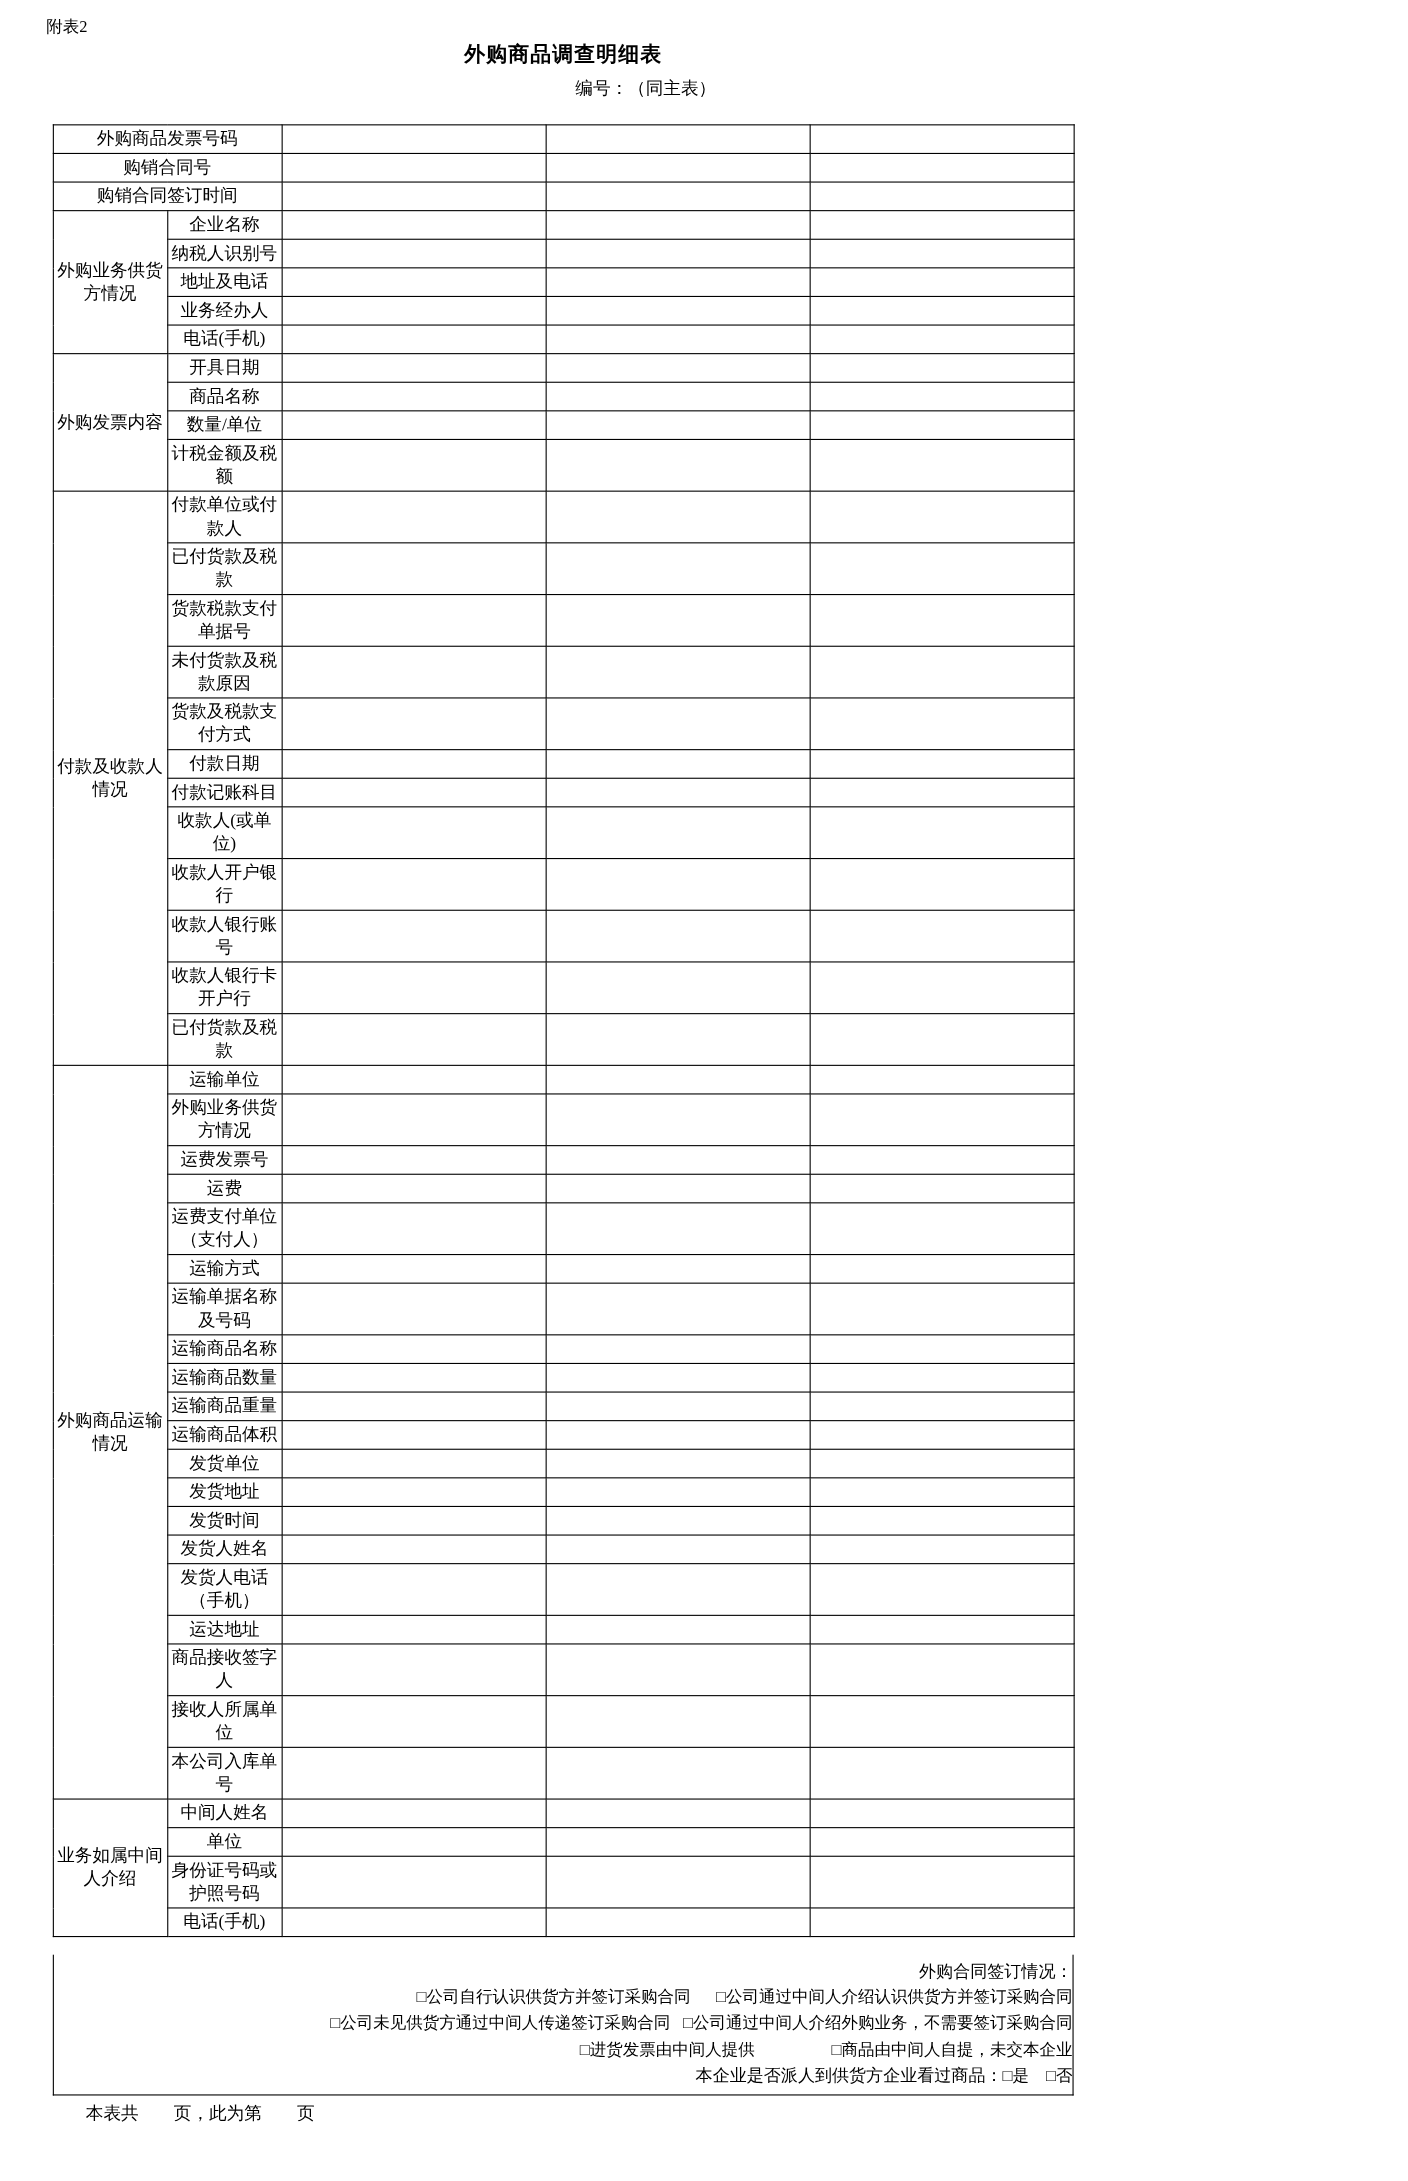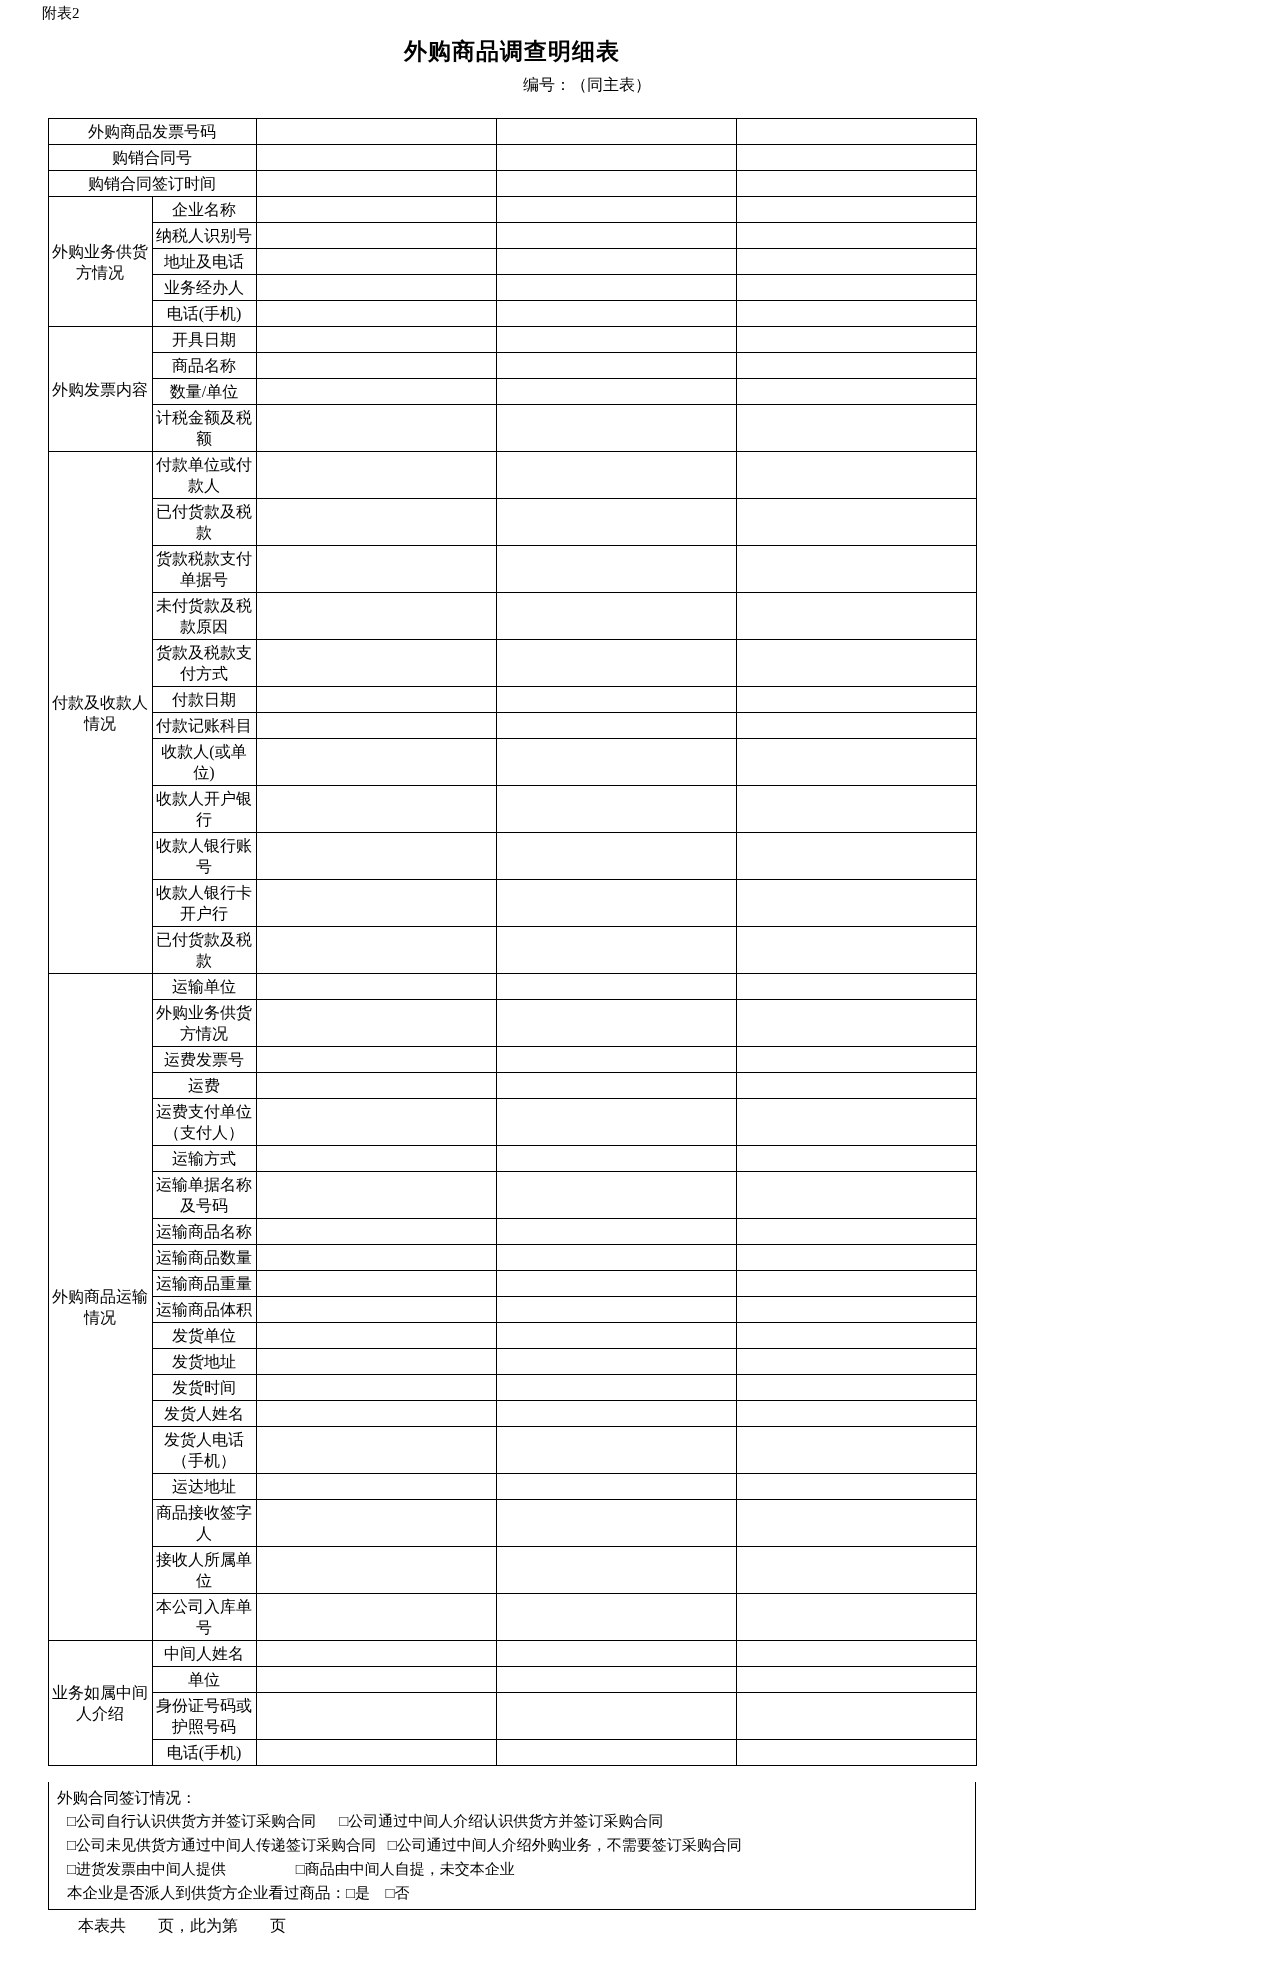--- a/index.html
+++ b/index.html
@@ -17,28 +17,28 @@
   .page {
     position: relative;
     width: 1024px;
     min-height: 1983px;
     padding: 0;
     box-sizing: border-box;
   }
   .attach-label {
     position: absolute;
     left: 42px;
-    top: 4px;
+    top: 16px;
     font-size: 15px;
     line-height: 18px;
     letter-spacing: 0px;
   }
   .doc-title {
     text-align: center;
-    font-size: 23px;
+    font-size: 19px;
     font-weight: bold;
     letter-spacing: 1px;
     padding-top: 36px;
     padding-bottom: 2px;
   }
   .doc-number-row {
     text-align: center;
     font-size: 16px;
     padding-top: 6px;
     padding-bottom: 6px;
@@ -88,20 +88,21 @@
     border-bottom: 1px solid #000;
     border-top: none;
     box-sizing: border-box;
     padding: 4px 0 4px 0;
     font-size: 15.5px;
     line-height: 23px;
   }
   .footer-box .fline {
     padding-left: 8px;
     white-space: pre;
+    text-align: right;
   }
   .footer-box .fline.indent { padding-left: 18px; }
   .cb { font-size: 15px; }
   .pagefoot {
     width: 928px;
     margin: 0 auto;
     text-align: left;
     font-size: 16px;
     padding-top: 6px;
     padding-left: 60px;

